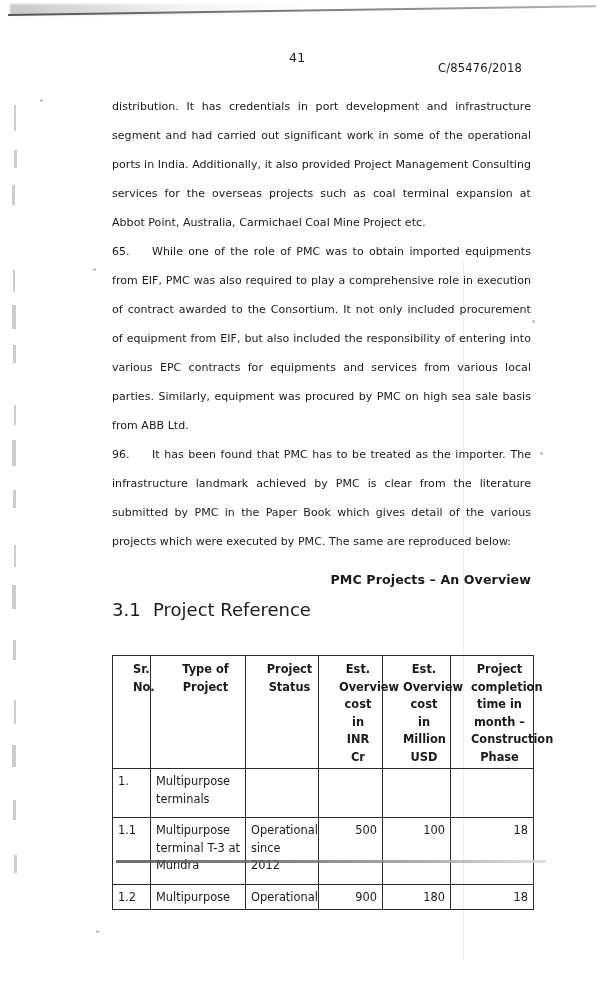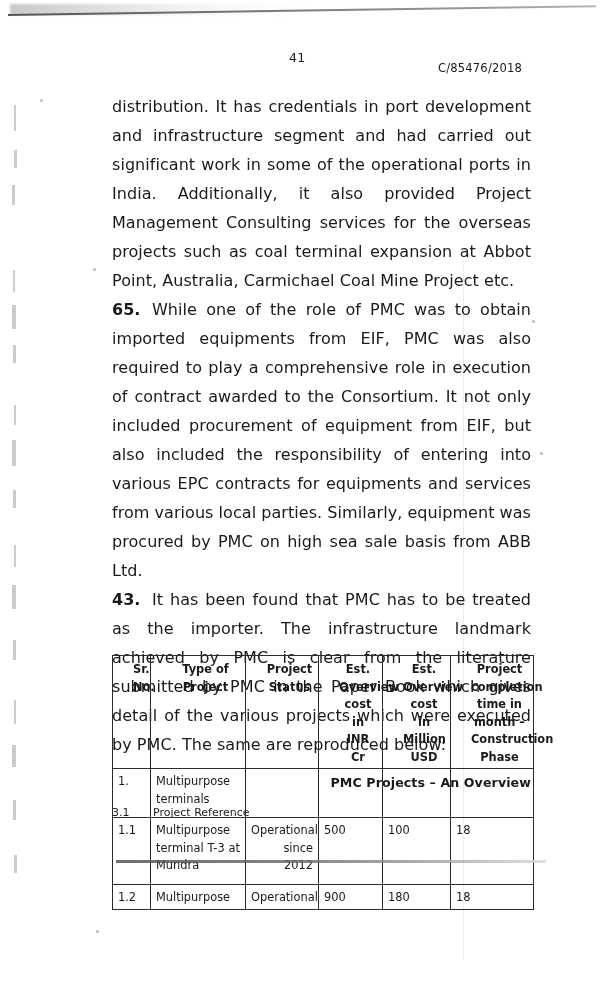--- a/index.html
+++ b/index.html
@@ -88,44 +88,43 @@
 
   
   .content {
     position: absolute;
     left: 112px;
     top: 92px;
     width: 419px;
   }
   p.para {
     margin: 0 0 0 0;
-    font-size: 16px;
+    font-size: 11px;
     line-height: 29px;
     text-align: justify;
     text-justify: inter-word;
     letter-spacing: .05px;
   }
 
   .para-num {
     display: inline-block;
     width: 40px;
-    font-weight: bold;
   }
 
   .section-heading {
     margin: 9px 0 0 0;
     font-size: 12.6px;
     font-weight: bold;
     text-align: right;
     line-height: 29px;
     letter-spacing: .1px;
   }
   .subsection {
     margin: 1px 0 0 0;
-    font-size: 11px;
+    font-size: 18px;
     line-height: 29px;
   }
   .subsection .sub-num {
     display: inline-block;
     width: 41px;
   }
 
   
   .projects-table {
     position: absolute;
@@ -151,22 +150,22 @@
   }
   .col-sr    { width: 38px; }
   .col-type  { width: 95px; }
   .col-stat  { width: 73px; }
   .col-inr   { width: 64px; }
   .col-usd   { width: 68px; }
   .col-time  { width: 83px; }
 
   td.c-sr   { text-align: left; }
   td.c-type { text-align: justify; text-justify: inter-word; }
-  td.c-stat { text-align: right; }
-  td.c-num  { text-align: left; }
+  td.c-stat { text-align: left; }
+  td.c-num  { text-align: right; }
 
   .row-h1 td { height: 42px; }
   .row-h2 td { height: 60px; }
   .row-h3 td { height: 15px; margin-top: 39px; }
 </style>
 </head>
 <body>
 
 <div class="scan-top-smudge"></div>
 <div class="scan-top-edge"></div>
@@ -196,21 +195,21 @@
 
 <div class="page-number">41</div>
 <div class="doc-ref">C/85476/2018</div>
 
 <div class="content">
 
   <p class="para">distribution. It has credentials in port development and infrastructure segment and had carried out significant work in some of the operational ports in India. Additionally, it also provided Project Management Consulting services for the overseas projects such as coal terminal expansion at Abbot Point, Australia, Carmichael Coal Mine Project etc.</p>
 
   <p class="para"><span class="para-num">65.</span><span>While one of the role of PMC was to obtain imported equipments from EIF, PMC was also required to play a comprehensive role in execution of contract awarded to the Consortium. It not only included procurement of equipment from EIF, but also included the responsibility of entering into various EPC contracts for equipments and services from various local parties. Similarly, equipment was procured by PMC on high sea sale basis from ABB Ltd.</span></p>
 
-  <p class="para"><span class="para-num">43.</span><span>It has been found that PMC has to be treated as the importer. The infrastructure landmark achieved by PMC is clear from the literature submitted by PMC in the Paper Book which gives detail of the various projects which were executed by PMC. The same are reproduced below:</span></p>
+  <p class="para"><span class="para-num">96.</span><span>It has been found that PMC has to be treated as the importer. The infrastructure landmark achieved by PMC is clear from the literature submitted by PMC in the Paper Book which gives detail of the various projects which were executed by PMC. The same are reproduced below:</span></p>
 
   <div class="section-heading">PMC Projects – An Overview</div>
 
   <div class="subsection"><span class="sub-num">3.1</span><span>Project Reference</span></div>
 
 </div>
 
 <table class="projects-table">
   <colgroup>
     <col class="col-sr">

